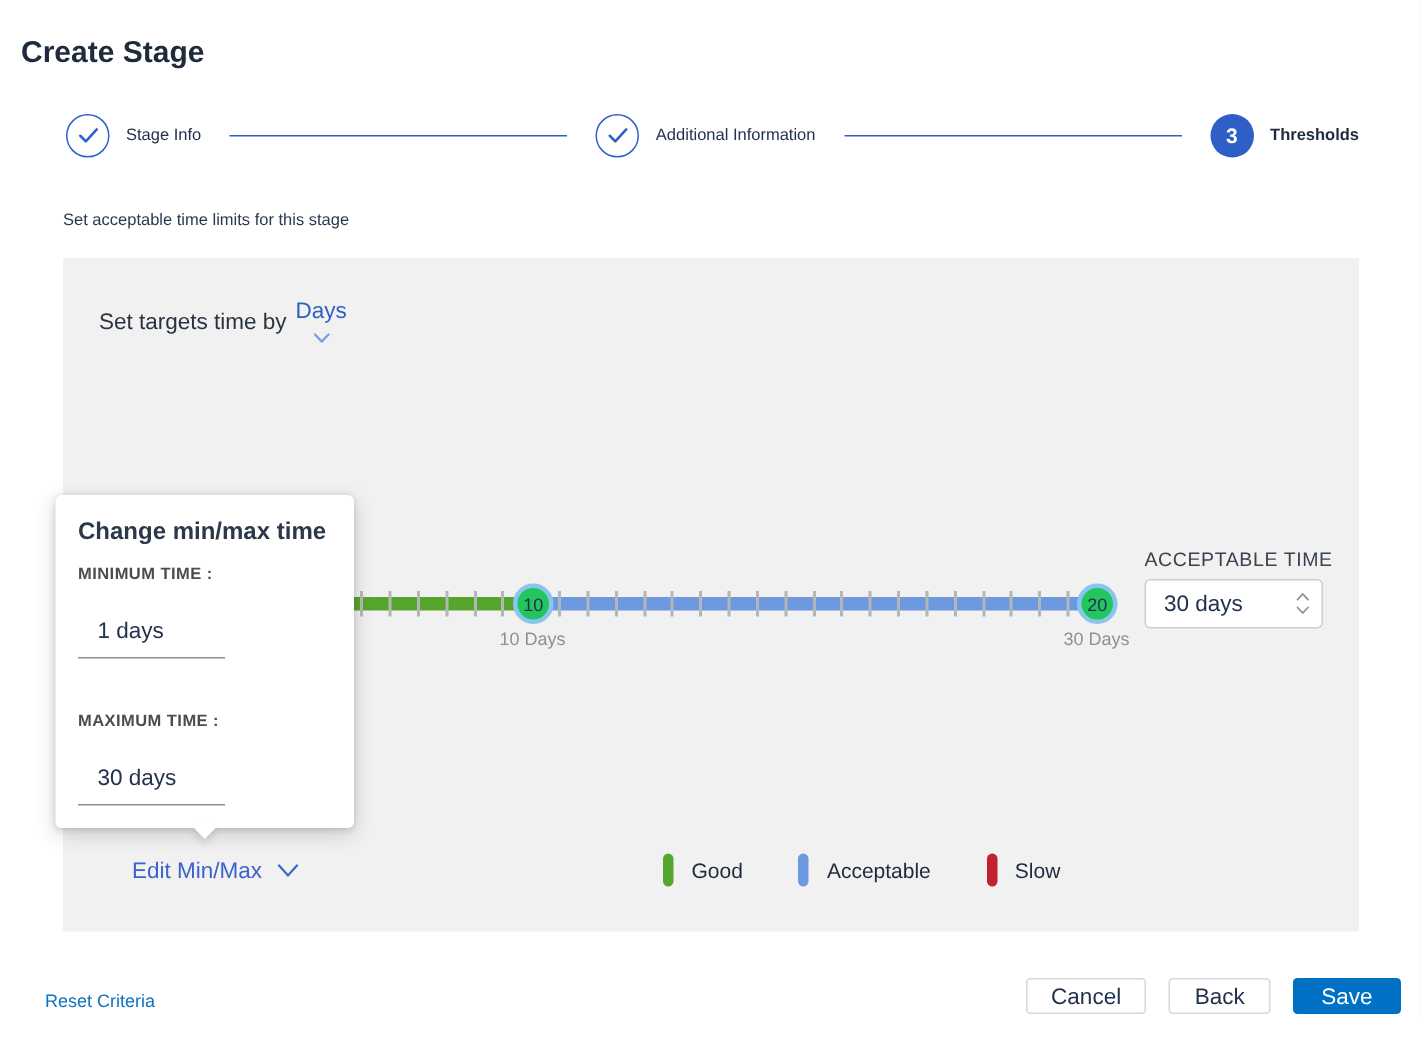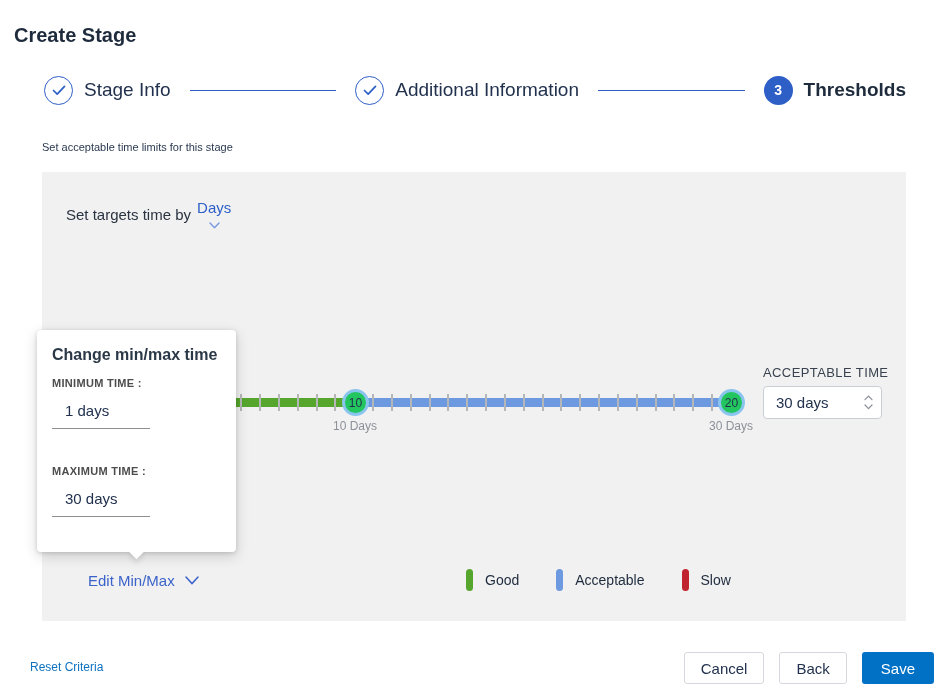--- a/index.html
+++ b/index.html
@@ -23,21 +23,21 @@
     position:absolute; left:44px; top:76px; width:862px; height:28px;
     display:flex; align-items:center;
   }
   .step { display:flex; align-items:center; gap:11px; }
   .step-circle {
     width:29px; height:29px; border-radius:50%; flex:0 0 auto;
     display:flex; align-items:center; justify-content:center;
   }
   .step-circle.complete { background:#fff; border:1.5px solid #2e5fc7; }
   .step-circle.active { background:#2e5fc7; color:#fff; font-size:14px; font-weight:600; }
-  .step-label { font-size:19px; color:#22324e; white-space:nowrap; }
+  .step-label { font-size:11px; color:#22324e; white-space:nowrap; }
   .step-label.active { font-weight:700; color:#1e2b3c; }
   .connector { flex:1 1 auto; height:0; border-top:1.5px solid #2e5fc7; margin:0 19px; }
 
   
   .section-heading {
     position:absolute; left:42px; top:141px;
     font-size:11px; color:#2a3950;
   }
 
   
@@ -82,21 +82,21 @@
     position:absolute; left:721px; top:214px; width:119px; height:33px;
     background:#fff; border:1px solid #c9ced6; border-radius:4px;
     display:flex; align-items:center; padding:0 8px 0 12px;
     font-size:15px; color:#22324e;
   }
   .at-input .value { flex:1 1 auto; }
   .spinner { display:flex; flex-direction:column; gap:3px; align-items:center; cursor:pointer; }
 
   
   .legend {
-    position:absolute; left:400px; top:397px;
+    position:absolute; left:376px; top:397px;
     display:flex; align-items:flex-end; gap:37px;padding-left:24px;
   }
   .legend-item { display:flex; align-items:center; gap:12px; }
   .legend-swatch { width:7px; height:22px; border-radius:3.5px; }
   .legend-label { font-size:14px; color:#1e2b3c; }
 
   
   .edit-minmax {
     position:absolute; left:46px; top:400px;
     display:flex; align-items:center; gap:10px;
@@ -114,37 +114,37 @@
     content:""; position:absolute; bottom:-5px; left:94px;
     width:11px; height:11px; background:#fff; transform:rotate(45deg);
     box-shadow:3px 3px 5px rgba(0,0,0,0.10);
   }
   .popup-title { font-size:16px; font-weight:600; color:#2b3847; }
   .popup-field-label {
     margin-top:13px; font-size:11px; font-weight:700;
     letter-spacing:0.3px; color:#4d4d4d;
   }
   .popup-field {
-    margin-top:11px; width:98px; padding:2px 0 9px 13px;
+    margin-top:21px; width:98px; padding:2px 0 9px 13px;
     border-bottom:1px solid #8f8f8f;
     font-size:15px; color:#22324e; cursor:text;
   }
   .popup-gap { height:23px; }
 
   
   .reset-link {
     position:absolute; left:30px; top:660px;
     font-size:12px; color:#0e72c1; cursor:pointer;
   }
   .footer-buttons {
     position:absolute; right:13px; top:652px;
     display:flex; align-items:center; gap:15px;
   }
   .btn {
-    height:32px; border-radius:3px; font-size:15px;
+    height:24px; border-radius:3px; font-size:15px;
     font-family:"Liberation Sans", sans-serif;
     display:flex; align-items:center; justify-content:center; cursor:pointer;
   }
   .btn.secondary { background:#fff; border:1px solid #d5d8dd; color:#22324e; padding:0 16px; }
   .btn.primary { background:#0071c5; border:none; color:#fff; padding:0 19px; }
 
   svg { display:block; }
 </style>
 </head>
 <body>

